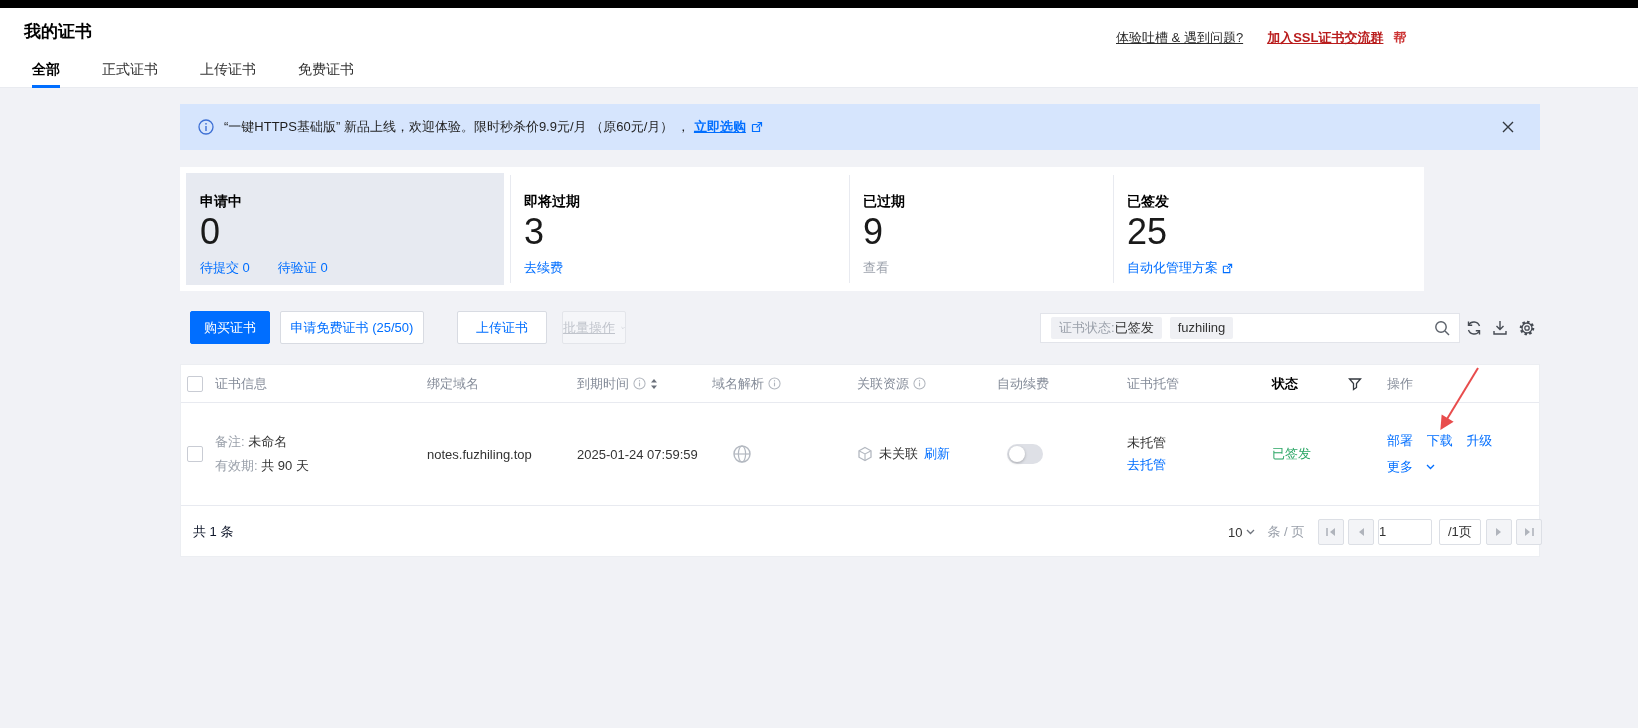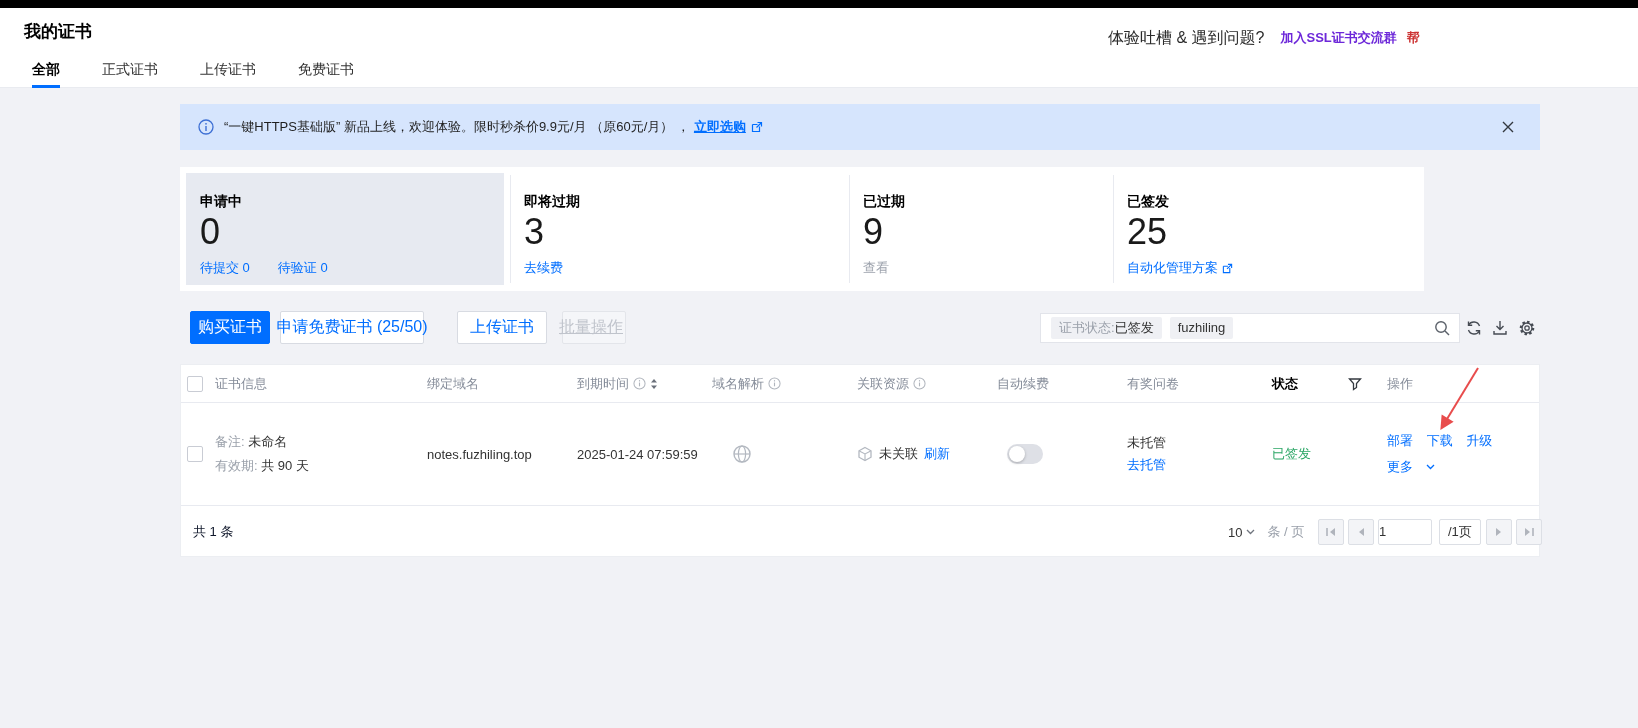--- a/index.html
+++ b/index.html
@@ -20,43 +20,43 @@
   .page-title { position:absolute; left:24px; top:12px; font-size:17px; font-weight:bold; color:#000; }
   .tabs { position:absolute; left:32px; top:50px; height:30px; display:flex; gap:42px; }
   .tab { height:30px; line-height:22px; font-size:14px; color:#333; cursor:pointer; }
   .tab.active { font-weight:bold; color:#000; border-bottom:3px solid #006eff; }
 
   .header-right { position:absolute; right:0; top:8px; height:44px; width:540px; display:flex; align-items:center; overflow:hidden; }
   .survey-wrap { display:flex; align-items:center; position:relative; }
   .survey-icon { width:32px; height:34px; background:#85b0ff; border-radius:6px; position:relative; z-index:2; }
   .survey-icon i { position:absolute; left:7px; height:3px; background:#fff; border-radius:2px; }
   .survey-pill { margin-left:-14px; background:#3d7eff; color:#fff; font-size:12.5px; height:26px; line-height:26px; border-radius:13px; padding:0 14px 0 24px; white-space:nowrap; }
-  .feedback-text { margin-left:10px; color:#2b2b2b; font-size:16px; white-space:nowrap; }
-  .join-link { margin-left:16px; color:#6d28d9; font-weight:bold; font-size:13px; white-space:nowrap; cursor:pointer; }
+  .feedback-text { margin-left:18px; color:#2b2b2b; font-size:13px; white-space:nowrap;text-decoration:underline; }
+  .join-link { margin-left:24px; color:#b91c1c; font-weight:bold; font-size:13px; white-space:nowrap; cursor:pointer;text-decoration:underline; }
   .partial-link { margin-left:10px; color:#c33; font-weight:bold; font-size:13px; white-space:nowrap; }
 
   
   .promo { left:180px; top:104px; width:1360px; height:46px; background:#d6e5fd; display:flex; align-items:center; padding:0 18px; }
   .promo-text { margin-left:10px; color:#1f1f1f; }
   .promo-link { color:#006eff; font-weight:bold; text-decoration:underline; margin-left:4px; cursor:pointer; }
   .promo-close { position:absolute; right:22px; top:13px; width:20px; height:20px; cursor:pointer; }
 
   
   .stats { left:180px; top:167px; width:1244px; height:124px; background:#fff; }
   .stat-divider { position:absolute; top:8px; bottom:8px; width:1px; background:#e8eaf0; }
   .stat-card { position:absolute; top:6px; height:112px; }
   .stat-card.hl { background:#e7eaf1; }
   .stat-label { position:absolute; top:20px; left:14px; font-size:14px; font-weight:bold; color:#000; }
   .stat-value { position:absolute; top:38px; left:14px; font-size:36px; color:#1a1a1a; }
   .stat-links { position:absolute; top:86px; left:14px; display:flex; gap:28px; white-space:nowrap; }
   .stat-link { color:#006eff; cursor:pointer; display:flex; align-items:center; gap:4px; }
   .stat-link.muted { color:#9da3ad; }
 
   
-  .btn { position:absolute; top:311px; height:33px; border-radius:2px; font-size:16px; display:flex; align-items:center; justify-content:center; cursor:pointer; white-space:nowrap; }
+  .btn { position:absolute; top:311px; height:33px; border-radius:2px; font-size:13px; display:flex; align-items:center; justify-content:center; cursor:pointer; white-space:nowrap; }
   .btn-primary { background:#006eff; color:#fff; border:1px solid #006eff; }
   .btn-plain { background:#fff; color:#006eff; border:1px solid #d8dbe2; }
   .btn-disabled { background:#f5f6f9; color:#c0c4cc; border:1px solid #e3e5ea; cursor:default; gap:6px; }
 
   .searchbox { left:1040px; top:313px; width:420px; height:30px; background:#fff; border:1px solid #e2e4ea; display:flex; align-items:center; padding:0 10px; gap:8px; }
   .chip { background:#eff0f4; height:22px; line-height:22px; padding:0 8px; border-radius:2px; white-space:nowrap; }
   .chip .k { color:#9aa0aa; } .chip .v { color:#333; }
   .search-icon-btn { position:absolute; right:8px; top:5px; cursor:pointer; }
   .tool-ic { position:absolute; top:319px; width:20px; height:20px; cursor:pointer; }
 
@@ -254,21 +254,21 @@
     </div>
     <div class="hcell">
       <span>关联资源</span>
       <svg width="13" height="13" viewBox="0 0 14 14">
           <circle cx="7" cy="7" r="6" fill="none" stroke="#b0b5bd" stroke-width="1.1"></circle>
           <rect x="6.4" y="6" width="1.2" height="4" fill="#b0b5bd"></rect>
           <rect x="6.4" y="3.4" width="1.2" height="1.4" fill="#b0b5bd"></rect>
         </svg>
     </div>
     <div class="hcell">自动续费</div>
-    <div class="hcell">有奖问卷</div>
+    <div class="hcell">证书托管</div>
     <div class="hcell">
       <span class="status-h">状态</span>
       <svg width="14" height="14" viewBox="0 0 14 14" style="margin-left:46px;">
           <path d="M1.5 2 h11 L8.5 6.5 v4 l-3 2 v-6 Z" fill="none" stroke="#33383f" stroke-width="1.3"></path>
         </svg>
     </div>
     <div class="hcell">操作</div>
   </div>
 
   <div class="t-grid t-row">

